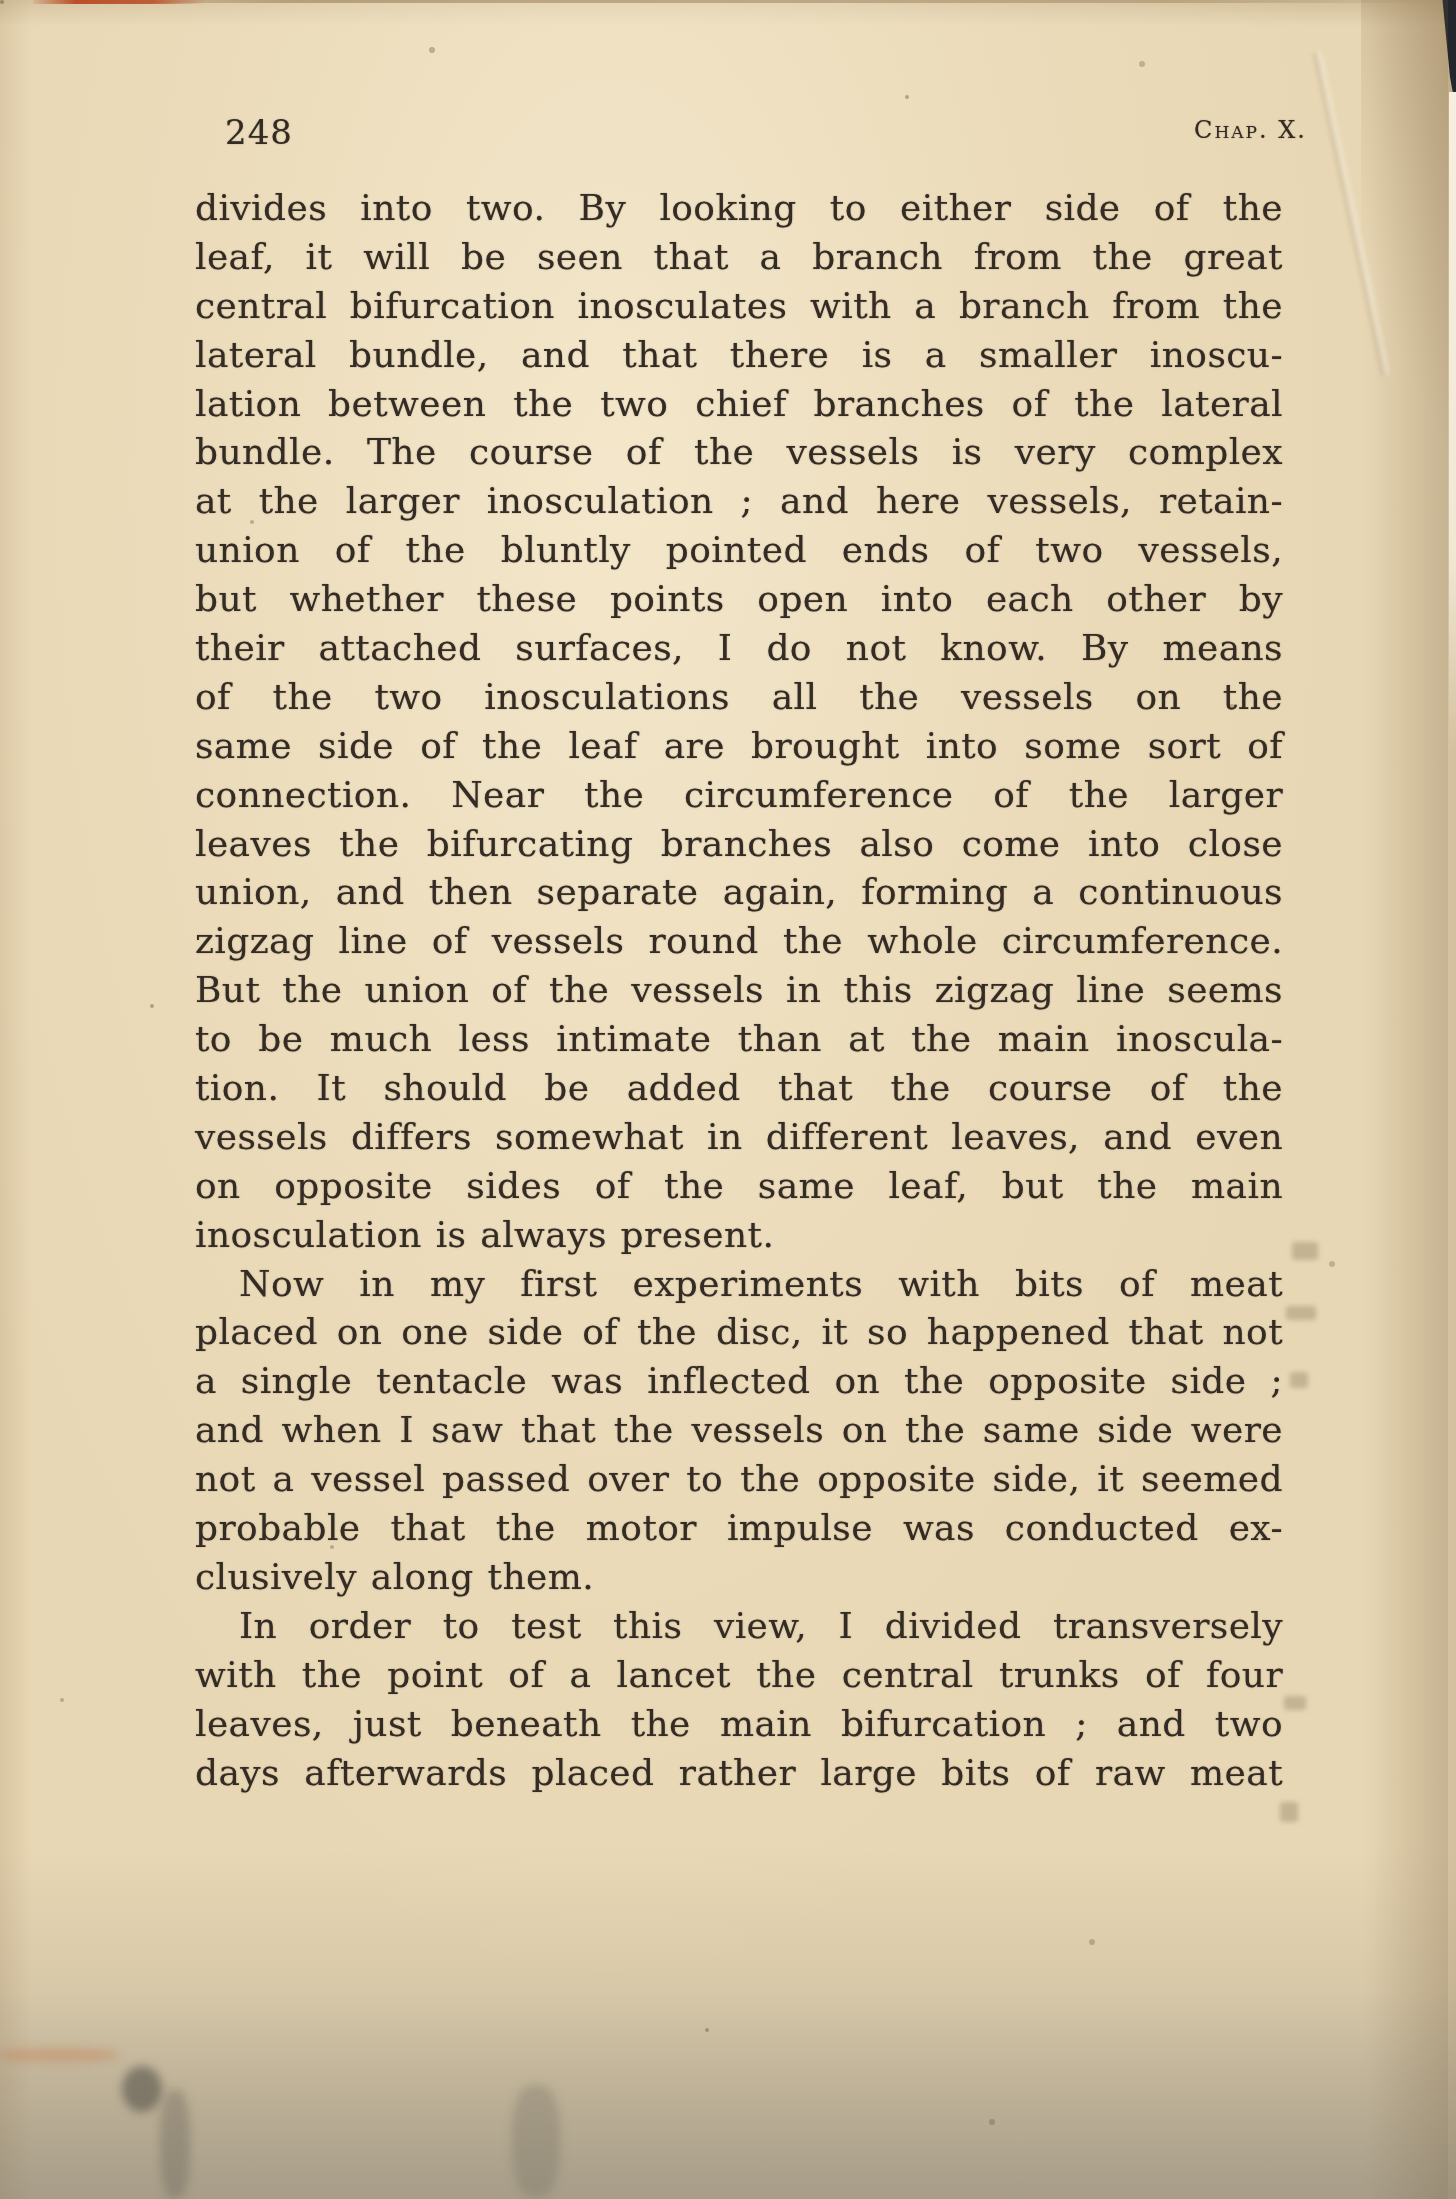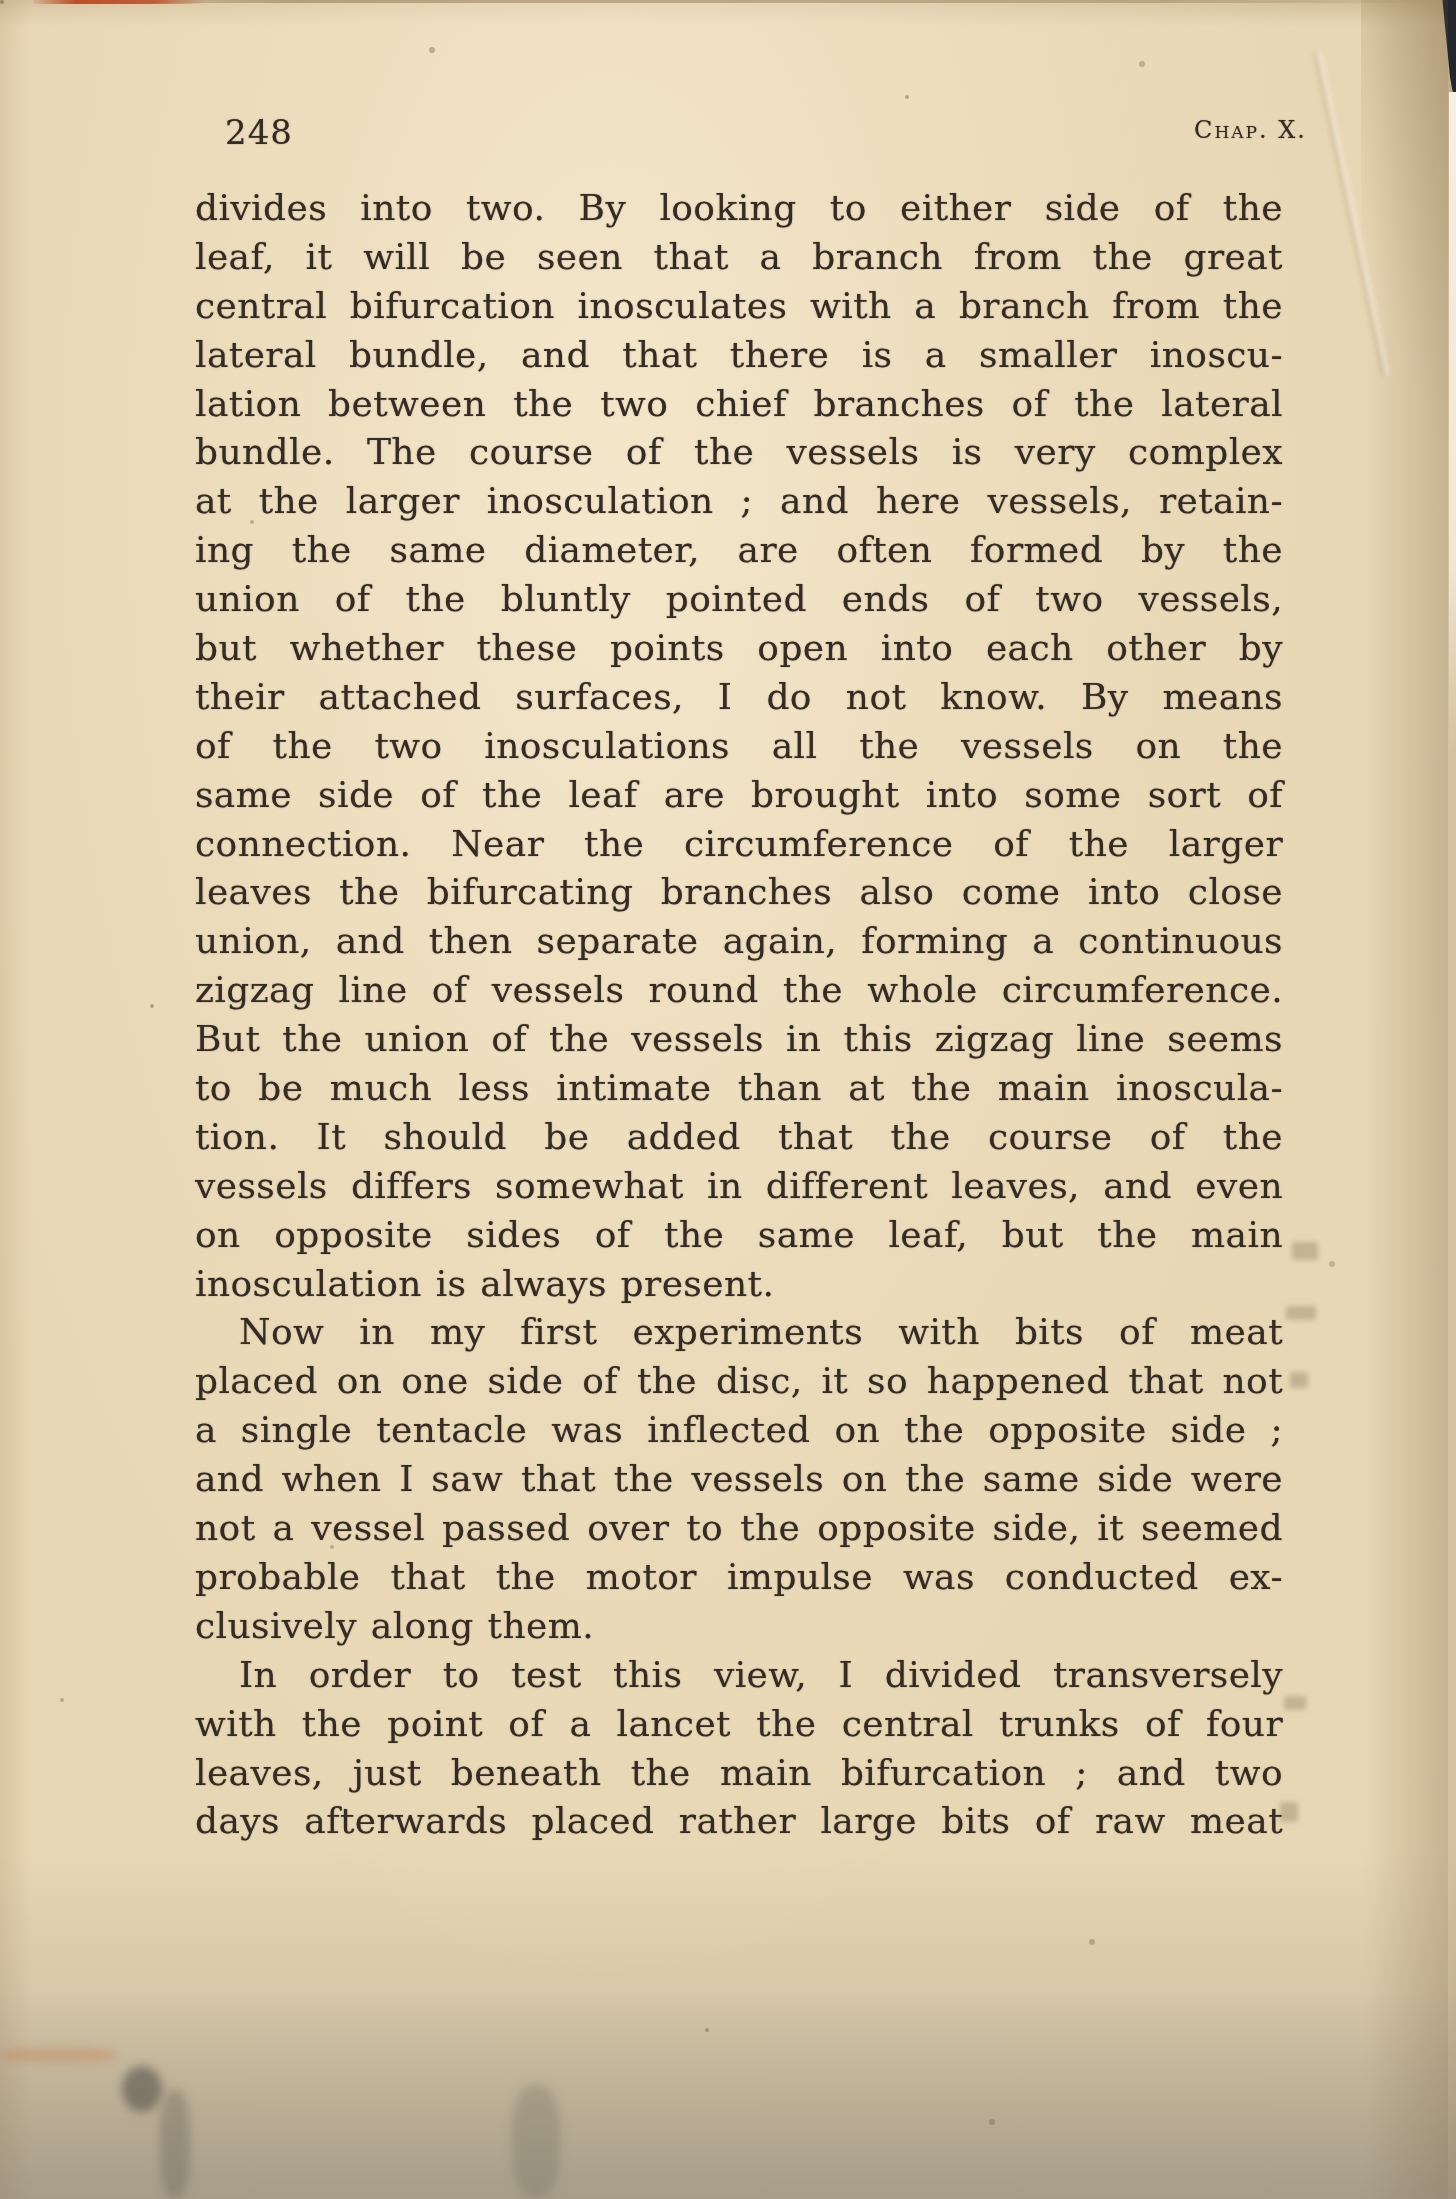--- a/index.html
+++ b/index.html
@@ -156,21 +156,20 @@
   </div>
 
   <div class="text-block">
       <div class="line">divides into two. By looking to either side of the</div>
       <div class="line">leaf, it will be seen that a branch from the great</div>
       <div class="line">central bifurcation inosculates with a branch from the</div>
       <div class="line">lateral bundle, and that there is a smaller inoscu-</div>
       <div class="line">lation between the two chief branches of the lateral</div>
       <div class="line">bundle. The course of the vessels is very complex</div>
       <div class="line">at the larger inosculation ; and here vessels, retain-</div>
-      <div class="line">ing the same diameter, are often formed by the</div>
       <div class="line">union of the bluntly pointed ends of two vessels,</div>
       <div class="line">but whether these points open into each other by</div>
       <div class="line">their attached surfaces, I do not know. By means</div>
       <div class="line">of the two inosculations all the vessels on the</div>
       <div class="line">same side of the leaf are brought into some sort of</div>
       <div class="line">connection. Near the circumference of the larger</div>
       <div class="line">leaves the bifurcating branches also come into close</div>
       <div class="line">union, and then separate again, forming a continuous</div>
       <div class="line">zigzag line of vessels round the whole circumference.</div>
       <div class="line">But the union of the vessels in this zigzag line seems</div>

